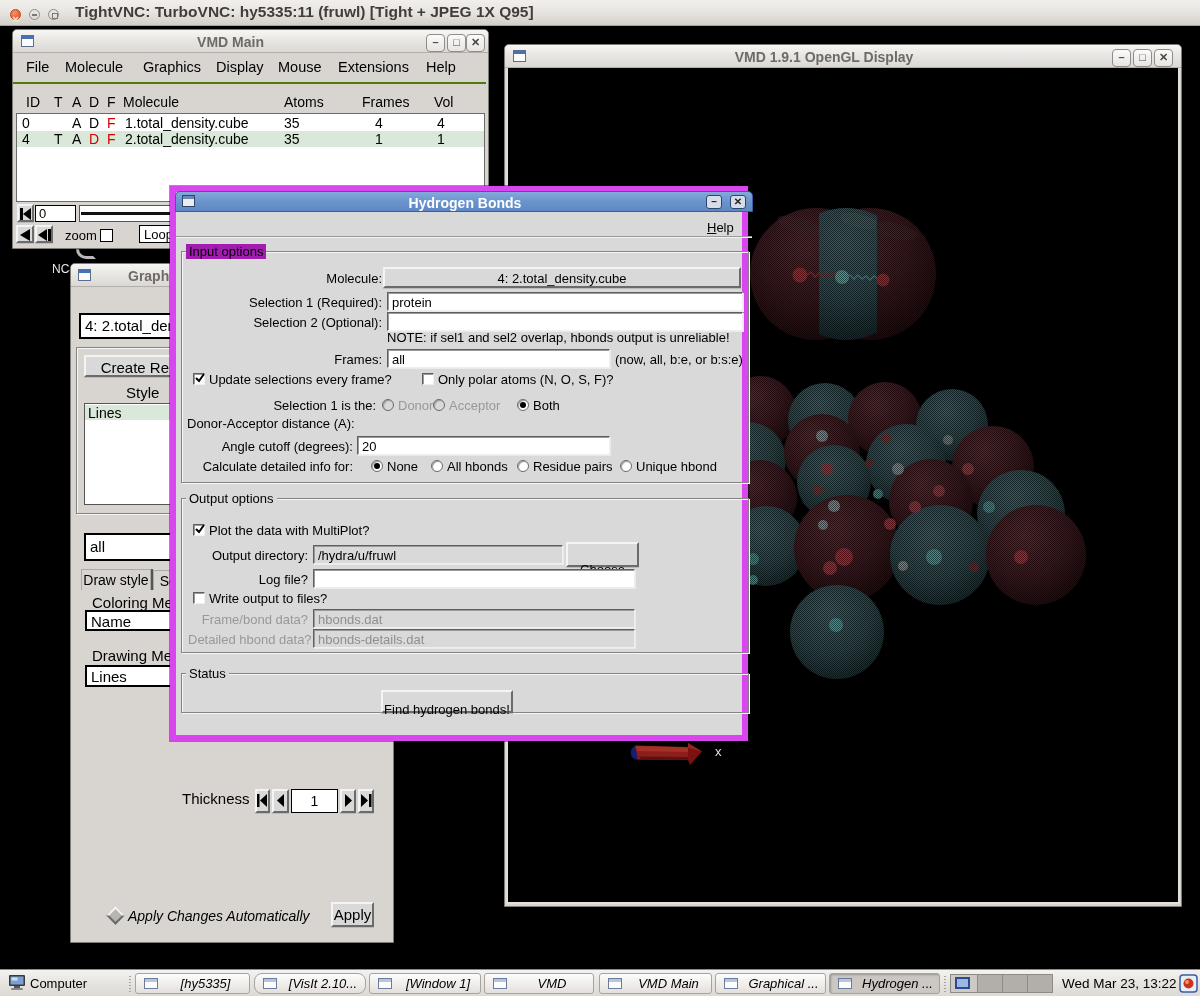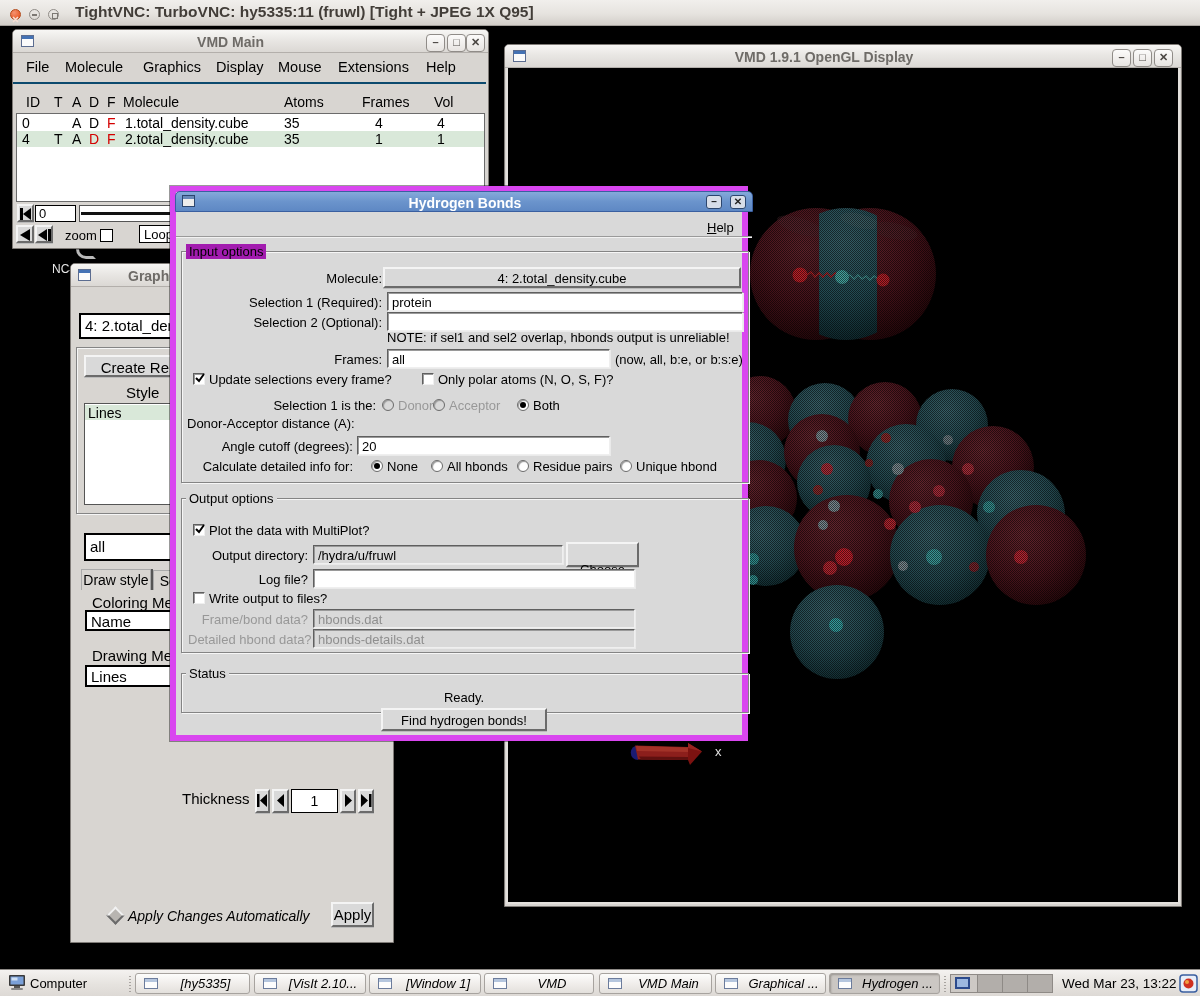--- a/index.html
+++ b/index.html
@@ -190,21 +190,21 @@
   </div>
 </div>
 
 <div class="win" id="vmdmain" style="left:12px;top:29px;width:475px;height:218px;">
   <div class="tbar"></div>
   <div class="wicon" style="left:8px;top:5px;"></div>
   <div class="ttext" style="left:0;right:40px;text-align:center;">VMD Main</div>
   <div class="wbtn" style="left:413px;top:4px;">–</div>
   <div class="wbtn" style="left:434px;top:4px;">□</div>
   <div class="wbtn" style="left:453px;top:4px;">✕</div>
-  <div class="a" style="left:0;top:23px;width:473px;height:29px;border-bottom:2px solid #0c4a6e;font-size:14.5px;color:#000;">
+  <div class="a" style="left:0;top:23px;width:473px;height:29px;border-bottom:2px solid #4d7c0f;font-size:14.5px;color:#000;">
     <span class="a" style="left:13px;top:6px;">File</span>
     <span class="a" style="left:52px;top:6px;">Molecule</span>
     <span class="a" style="left:130px;top:6px;">Graphics</span>
     <span class="a" style="left:203px;top:6px;">Display</span>
     <span class="a" style="left:265px;top:6px;">Mouse</span>
     <span class="a" style="left:325px;top:6px;">Extensions</span>
     <span class="a" style="left:413px;top:6px;">Help</span>
   </div>
   <div class="a" style="left:0;top:64px;width:473px;height:22px;font-size:14px;color:#000;">
     <span class="a" style="left:13px;">ID</span>
@@ -375,39 +375,39 @@
   <div class="cb" style="left:17px;top:400px;"></div>
   <div class="lab" style="left:33px;top:399px;">Write output to files?</div>
   <div class="rlab gtext" style="left:22px;top:420px;width:110px;">Frame/bond data?</div>
   <div class="en eng" style="left:137px;top:417px;width:322px;height:19px;">hbonds.dat</div>
   <div class="rlab gtext" style="left:12px;top:440px;width:120px;">Detailed hbond data?</div>
   <div class="en eng" style="left:137px;top:437px;width:322px;height:19px;">hbonds-details.dat</div>
 
   <div class="grv" style="left:5px;top:481px;width:566px;height:38px;"></div>
   <div class="a" style="left:10px;top:474px;background:#d9d9d9;padding:0 3px;font-size:13px;">Status</div>
   <div class="a" style="left:0;top:498px;width:576px;text-align:center;font-size:13px;">Ready.</div>
-  <div class="rbtn" style="left:205px;top:516px;width:166px;height:23px;padding-top:3px;">Find hydrogen bonds!</div>
+  <div class="rbtn" style="left:205px;top:498px;width:132px;height:23px;padding-top:10px;">Find hydrogen bonds!</div>
 </div>
 
 <div class="a" id="taskbar" style="left:0;top:969px;width:1200px;height:27px;
   background:linear-gradient(#f4f2f0,#e6e3df 55%,#ddd9d5);border-top:1px solid #8e8a86;box-sizing:border-box;">
   <svg class="a" style="left:8px;top:4px;" width="19" height="17">
     <rect x="1" y="1" width="16" height="11" rx="1" fill="#3a3a3a"></rect>
     <rect x="2.5" y="2.5" width="13" height="8" fill="#7aa0d8"></rect>
     <rect x="3.5" y="3.5" width="6" height="3" fill="#cfe0f4"></rect>
     <rect x="6" y="12" width="6" height="2" fill="#555"></rect>
     <rect x="3" y="14" width="12" height="2" rx="1" fill="#888"></rect>
   </svg>
   <div class="a" style="left:30px;top:6px;font-size:13px;color:#000;">Computer</div>
   <div class="a" style="left:129px;top:5px;width:2px;height:17px;background-image:radial-gradient(circle,#a8a4a0 1px,transparent 1px);background-size:2px 3px;"></div>
   <div class="tbtn" style="left:135px;width:115px;">
       <span class="ic"></span>
       <span class="tx">[hy5335]</span>
     </div>
-  <div class="tbtn" style="left:254px;width:112px;">
+  <div class="tbtn" style="left:254px;width:112px;border-radius:8px;">
       <span class="ic"></span>
       <span class="tx">[VisIt 2.10...</span>
     </div>
   <div class="tbtn" style="left:369px;width:112px;">
       <span class="ic"></span>
       <span class="tx">[Window 1]</span>
     </div>
   <div class="tbtn" style="left:484px;width:110px;">
       <span class="ic"></span>
       <span class="tx">VMD</span>

